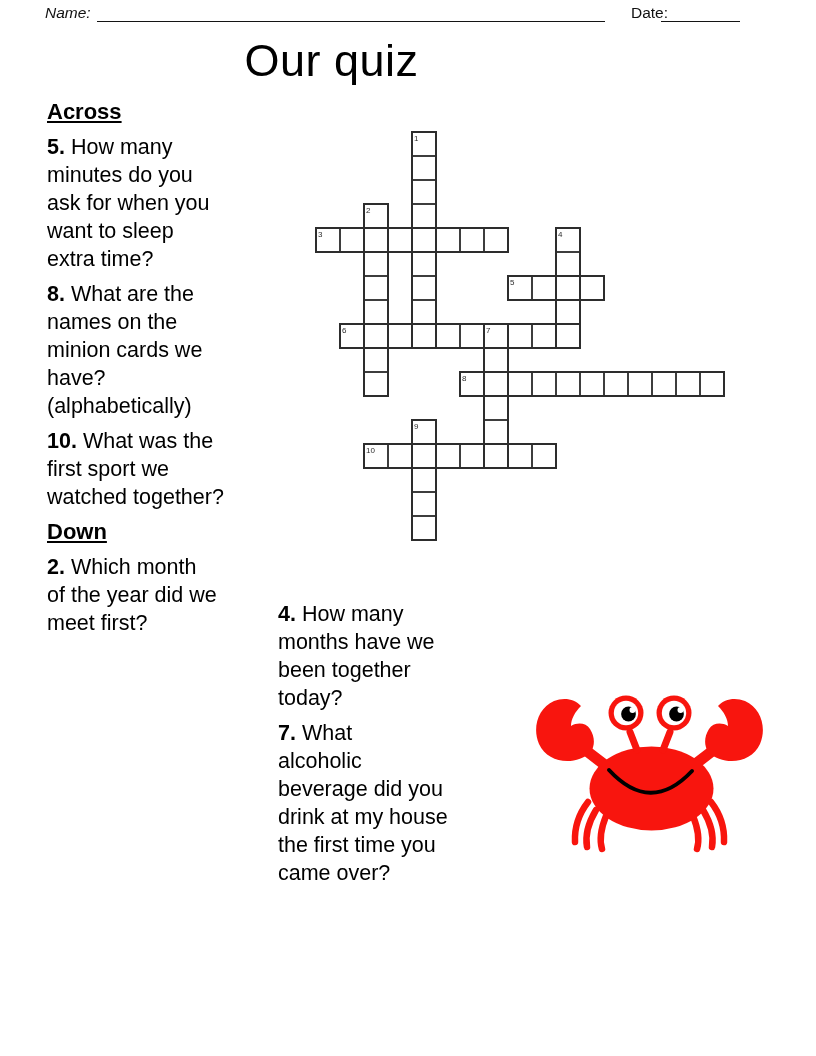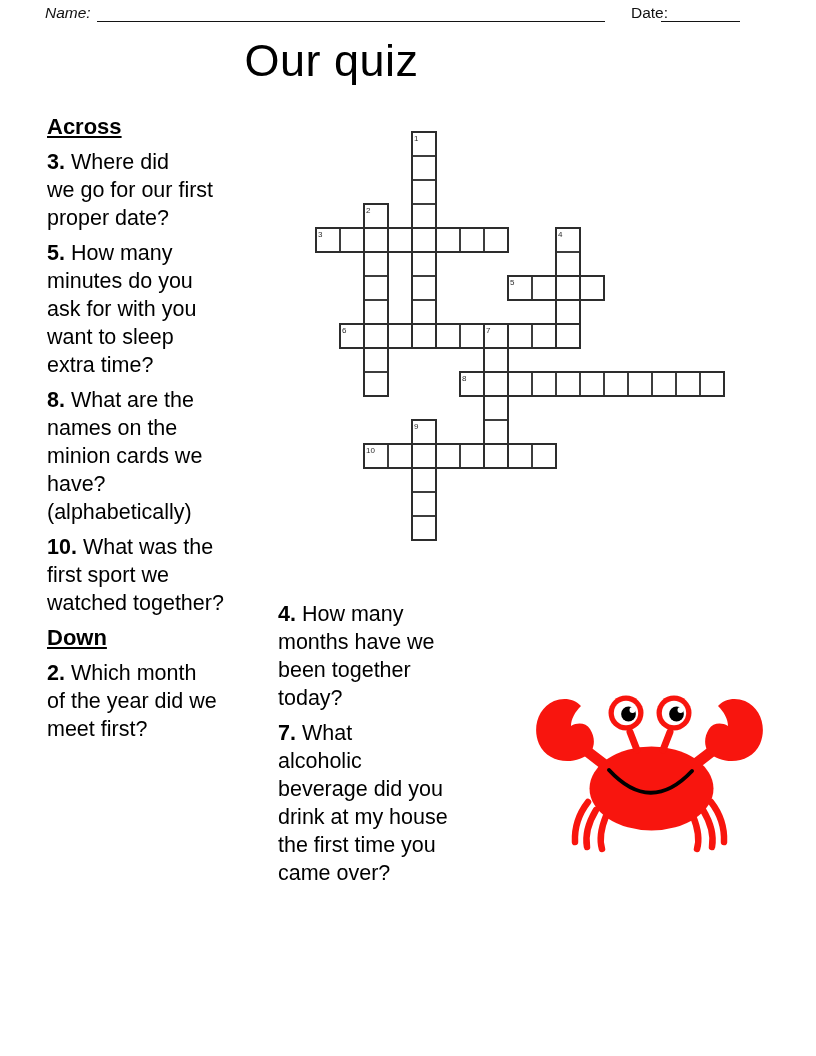--- a/index.html
+++ b/index.html
@@ -22,21 +22,21 @@
   .write-line{position:absolute;top:3px;height:18px;border-bottom:1.6px solid #141414;}
   #name-line{left:97px;width:508px;}
   #date-line{left:661px;width:79px;}
   #page-title{
     position:absolute;left:0;top:33px;width:663px;
     text-align:center;font-size:45px;line-height:56px;color:#000;
     letter-spacing:0.5px;
   }
   
   .clue-col{position:absolute;font-size:21.5px;line-height:28px;}
-  #left-col{left:47px;top:113px;width:245px;}
+  #left-col{left:47px;top:98px;width:245px;}
   #mid-col{left:278px;top:600px;width:235px;}
   .sec-heading{
     font-size:22px;font-weight:bold;text-decoration:underline;
     line-height:28px;margin:0 0 7px 0;
   }
   .clue{margin:0 0 7px 0;}
   .clue .num{font-weight:bold;}
   .clue .txt{white-space:pre-line;}
   
   #grid-svg{position:absolute;left:313px;top:129px;}
@@ -148,26 +148,23 @@
       <text x="29" y="204" font-size="8" fill="#2d2d2d" font-family="Liberation Sans, DejaVu Sans, sans-serif">6</text>
       <text x="173" y="204" font-size="8" fill="#2d2d2d" font-family="Liberation Sans, DejaVu Sans, sans-serif">7</text>
       <text x="149" y="252" font-size="8" fill="#2d2d2d" font-family="Liberation Sans, DejaVu Sans, sans-serif">8</text>
       <text x="101" y="300" font-size="8" fill="#2d2d2d" font-family="Liberation Sans, DejaVu Sans, sans-serif">9</text>
       <text x="53" y="324" font-size="8" fill="#2d2d2d" font-family="Liberation Sans, DejaVu Sans, sans-serif">10</text>
     </svg>
 
   <div id="left-col" class="clue-col">
     <h2 class="sec-heading">Across</h2>
 
-    <p class="clue"><b class="num">3.</b> <span class="txt">Where did
-we go for our first
-proper date?</span></p>
     <p class="clue"><b class="num">5.</b> <span class="txt">How many
 minutes do you
-ask for with you
+ask for when you
 want to sleep
 extra time?</span></p>
     <p class="clue"><b class="num">8.</b> <span class="txt">What are the
 names on the
 minion cards we
 have?
 (alphabetically)</span></p>
     <p class="clue"><b class="num">10.</b> <span class="txt">What was the
 first sport we
 watched together?</span></p>

